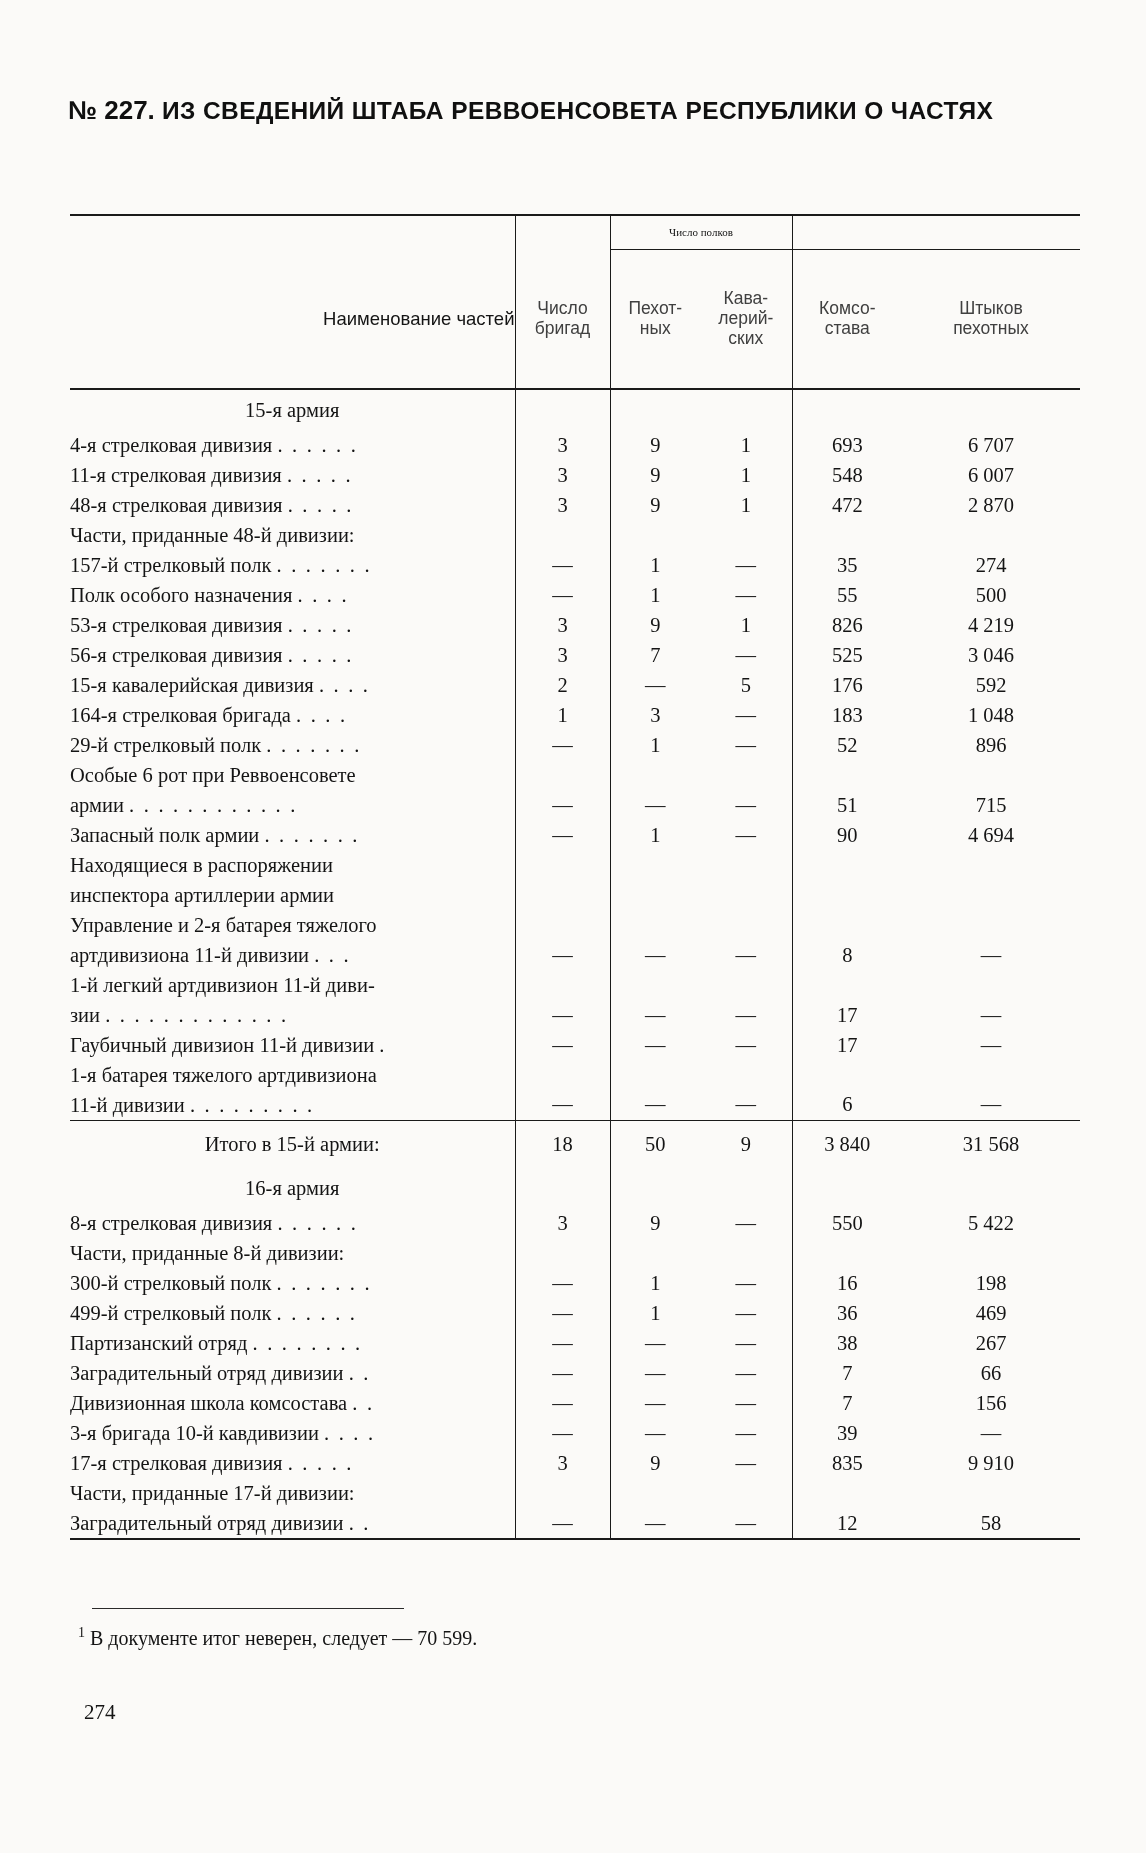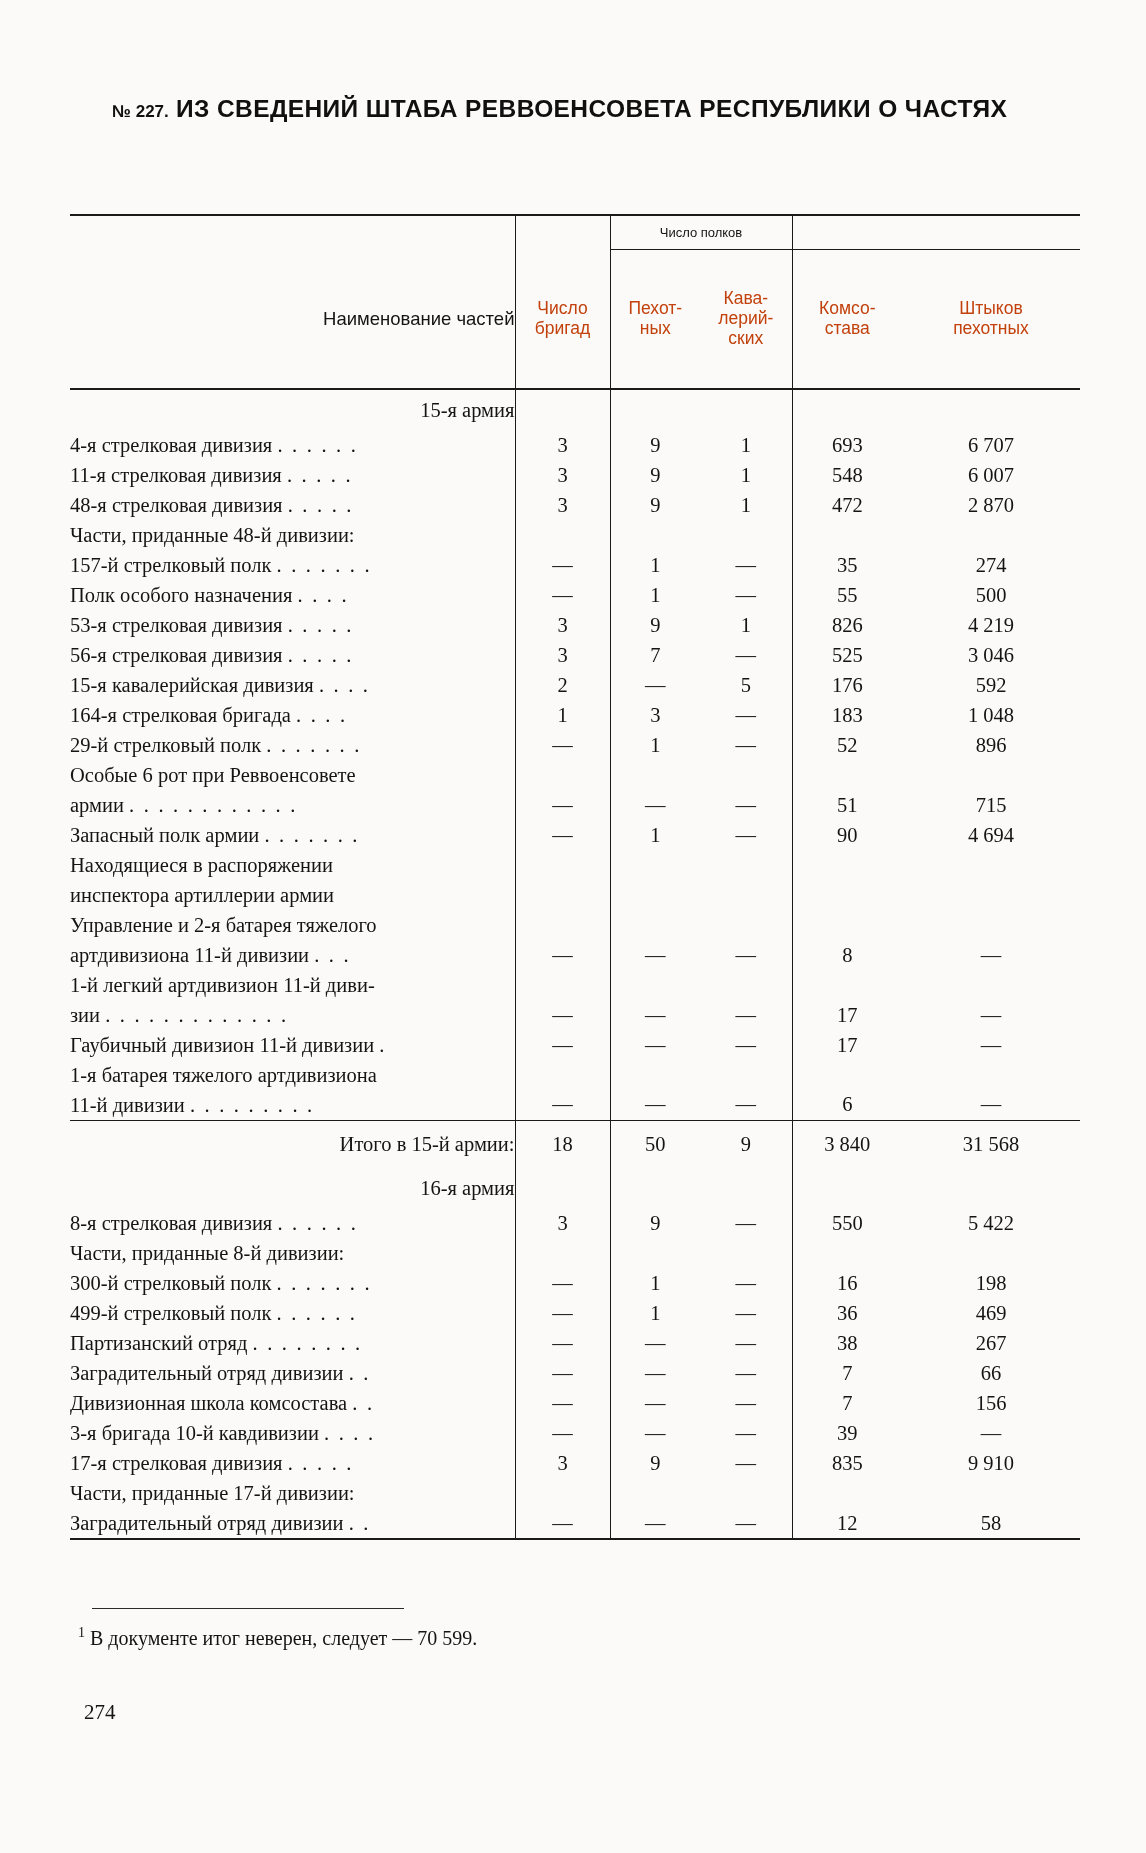--- a/index.html
+++ b/index.html
@@ -27,24 +27,23 @@
     left: 68px;
     right: 38px;
     font-family: "Liberation Sans", sans-serif;
     font-weight: bold;
     font-size: 24.5px;
     letter-spacing: 0.4px;
     white-space: nowrap;
     color: #101010;
   }
   .doc-title .num {
-    font-size: 17px;
+    font-size: 26px;
     font-weight: bold;
     letter-spacing: 0;
-    margin-left: 44px;
   }
   
   .table-wrap {
     position: absolute;
     top: 214px;
     left: 70px;
     width: 1010px;
   }
   table.main {
     border-collapse: collapse;
@@ -68,52 +67,52 @@
   .vline-r { border-right: 1.6px solid #1a1a1a; }
 
   .hdr {
     height: 140px;
   }
   .hdr-cell {
     text-align: center;
     font-family: "Liberation Sans", sans-serif;
     font-size: 17.5px;
     line-height: 1.12;
-    color: #c2410c;
+    color: #404040;
   }
   .hdr-name {
     text-align: right;
     font-family: "Liberation Sans", sans-serif;
     font-size: 18.5px;
     padding-left: 30px;
   }
   .grp-label {
     text-align: center;
-    font-family: Liberation Sans, sans-serif;
-    font-size: 13px;
+    font-family: Liberation Serif, serif;
+    font-size: 11px;
     padding-bottom: 4px;
   }
   .sub-rule { border-bottom: 1.4px solid #1a1a1a; }
 
   
   td.name {
     padding-left: 4px;
     font-size: 20.5px;
     line-height: 1.0;
     white-space: nowrap;
   }
   td.num {
     text-align: center;
     font-size: 20.5px;
     white-space: nowrap;
   }
   tr.r { height: 30px; }
   .indent1 { padding-left: 44px; }
   .center-head {
-    text-align: right;
+    text-align: center;
     padding-left: 0;
   }
   .dots {
     letter-spacing: 2.2px;
   }
   .total-rule-top { border-top: 1.8px solid #1a1a1a; }
   .total-row td { height: 48px; font-size: 20.5px; }
   .army-head td { height: 40px; }
   .bottom-rule { border-bottom: 2.5px solid #1a1a1a; }
 

